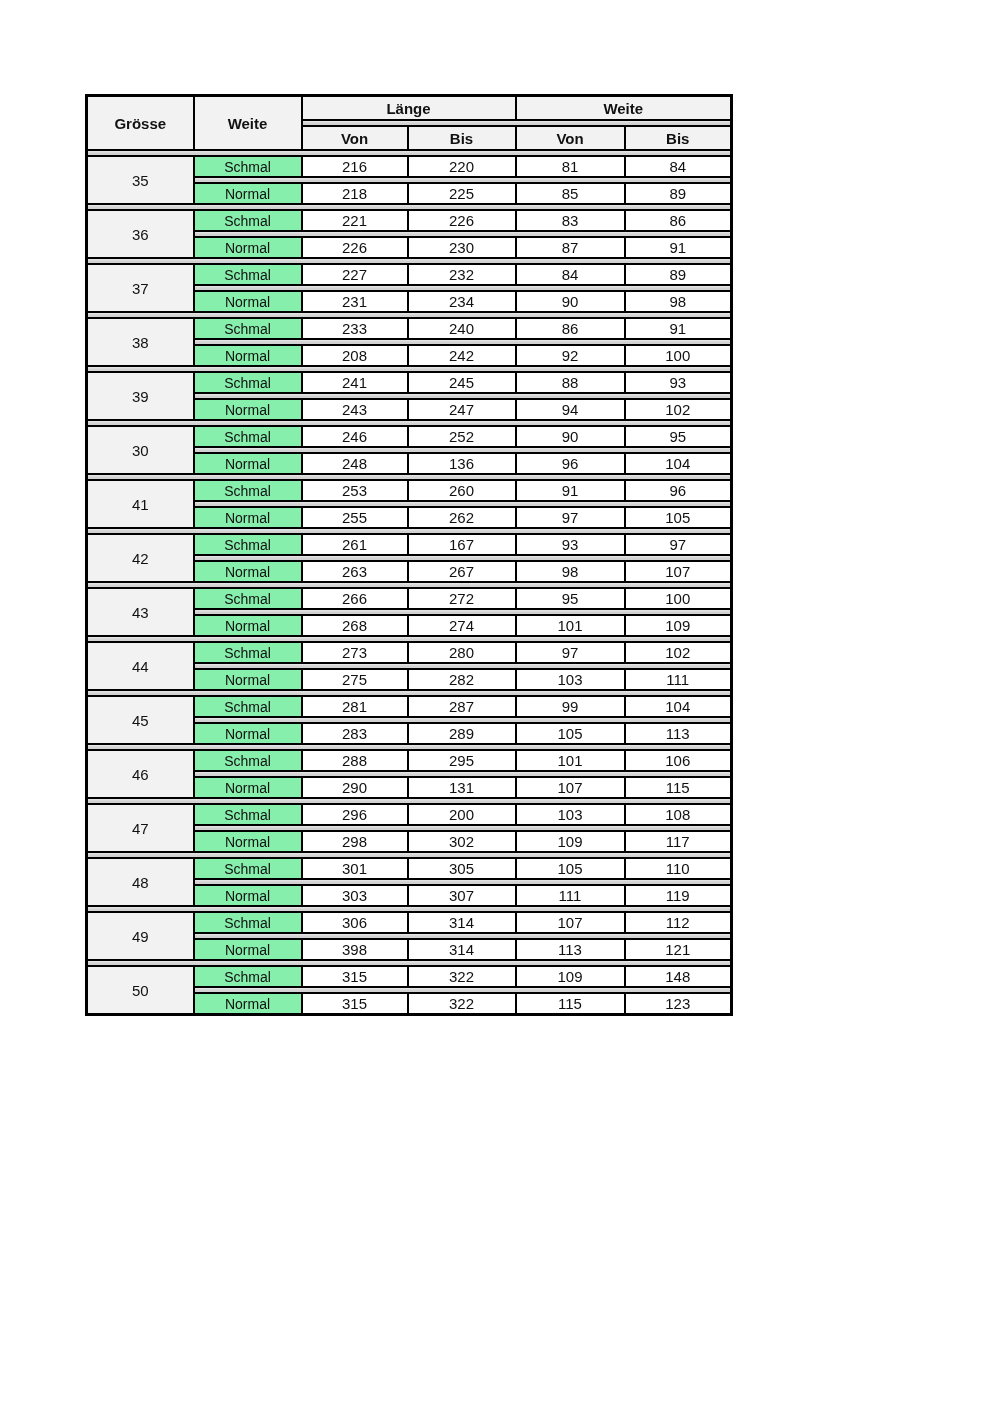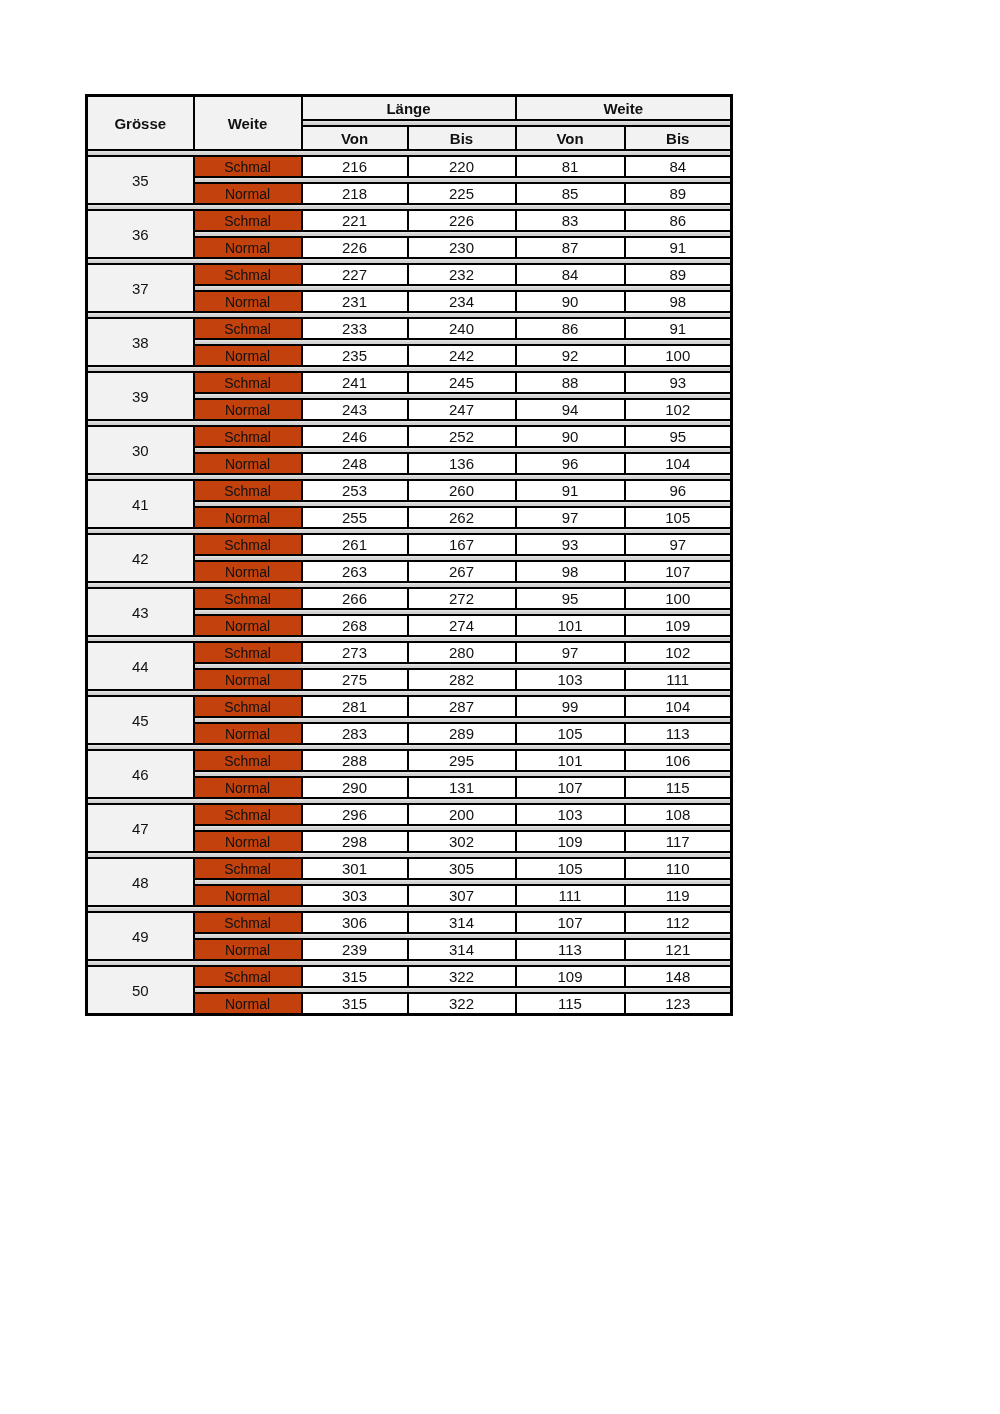--- a/index.html
+++ b/index.html
@@ -46,21 +46,21 @@
     height: 22px;
     text-align: center;
   }
   td.size-cell {
     background: #f2f2f2;
     font-weight: normal;
     font-size: 15px;
     border: 2px solid #000000;
   }
   td.wlabel-cell {
-    background: #c2410c;
+    background: #86efac;
     font-weight: normal;
     font-size: 14px;
     border: 2px solid #000000;
     height: 19px;
   }
   td.val-cell {
     background: #ffffff;
     font-size: 15px;
     border: 2px solid #000000;
     height: 19px;
@@ -177,21 +177,21 @@
           <td class="val-cell">233</td>
           <td class="val-cell">240</td>
           <td class="val-cell">86</td>
           <td class="val-cell">91</td>
         </tr>
         <tr class="spacer-row">
           <td colspan="5"></td>
         </tr>
         <tr>
           <td class="wlabel-cell">Normal</td>
-          <td class="val-cell">235</td>
+          <td class="val-cell">208</td>
           <td class="val-cell">242</td>
           <td class="val-cell">92</td>
           <td class="val-cell">100</td>
         </tr>
         <tr class="spacer-row">
           <td colspan="6"></td>
         </tr>
         <tr>
           <td class="size-cell" rowspan="3">39</td>
           <td class="wlabel-cell">Schmal</td>
@@ -408,21 +408,21 @@
           <td class="val-cell">306</td>
           <td class="val-cell">314</td>
           <td class="val-cell">107</td>
           <td class="val-cell">112</td>
         </tr>
         <tr class="spacer-row">
           <td colspan="5"></td>
         </tr>
         <tr>
           <td class="wlabel-cell">Normal</td>
-          <td class="val-cell">239</td>
+          <td class="val-cell">398</td>
           <td class="val-cell">314</td>
           <td class="val-cell">113</td>
           <td class="val-cell">121</td>
         </tr>
         <tr class="spacer-row">
           <td colspan="6"></td>
         </tr>
         <tr>
           <td class="size-cell" rowspan="3">50</td>
           <td class="wlabel-cell">Schmal</td>

